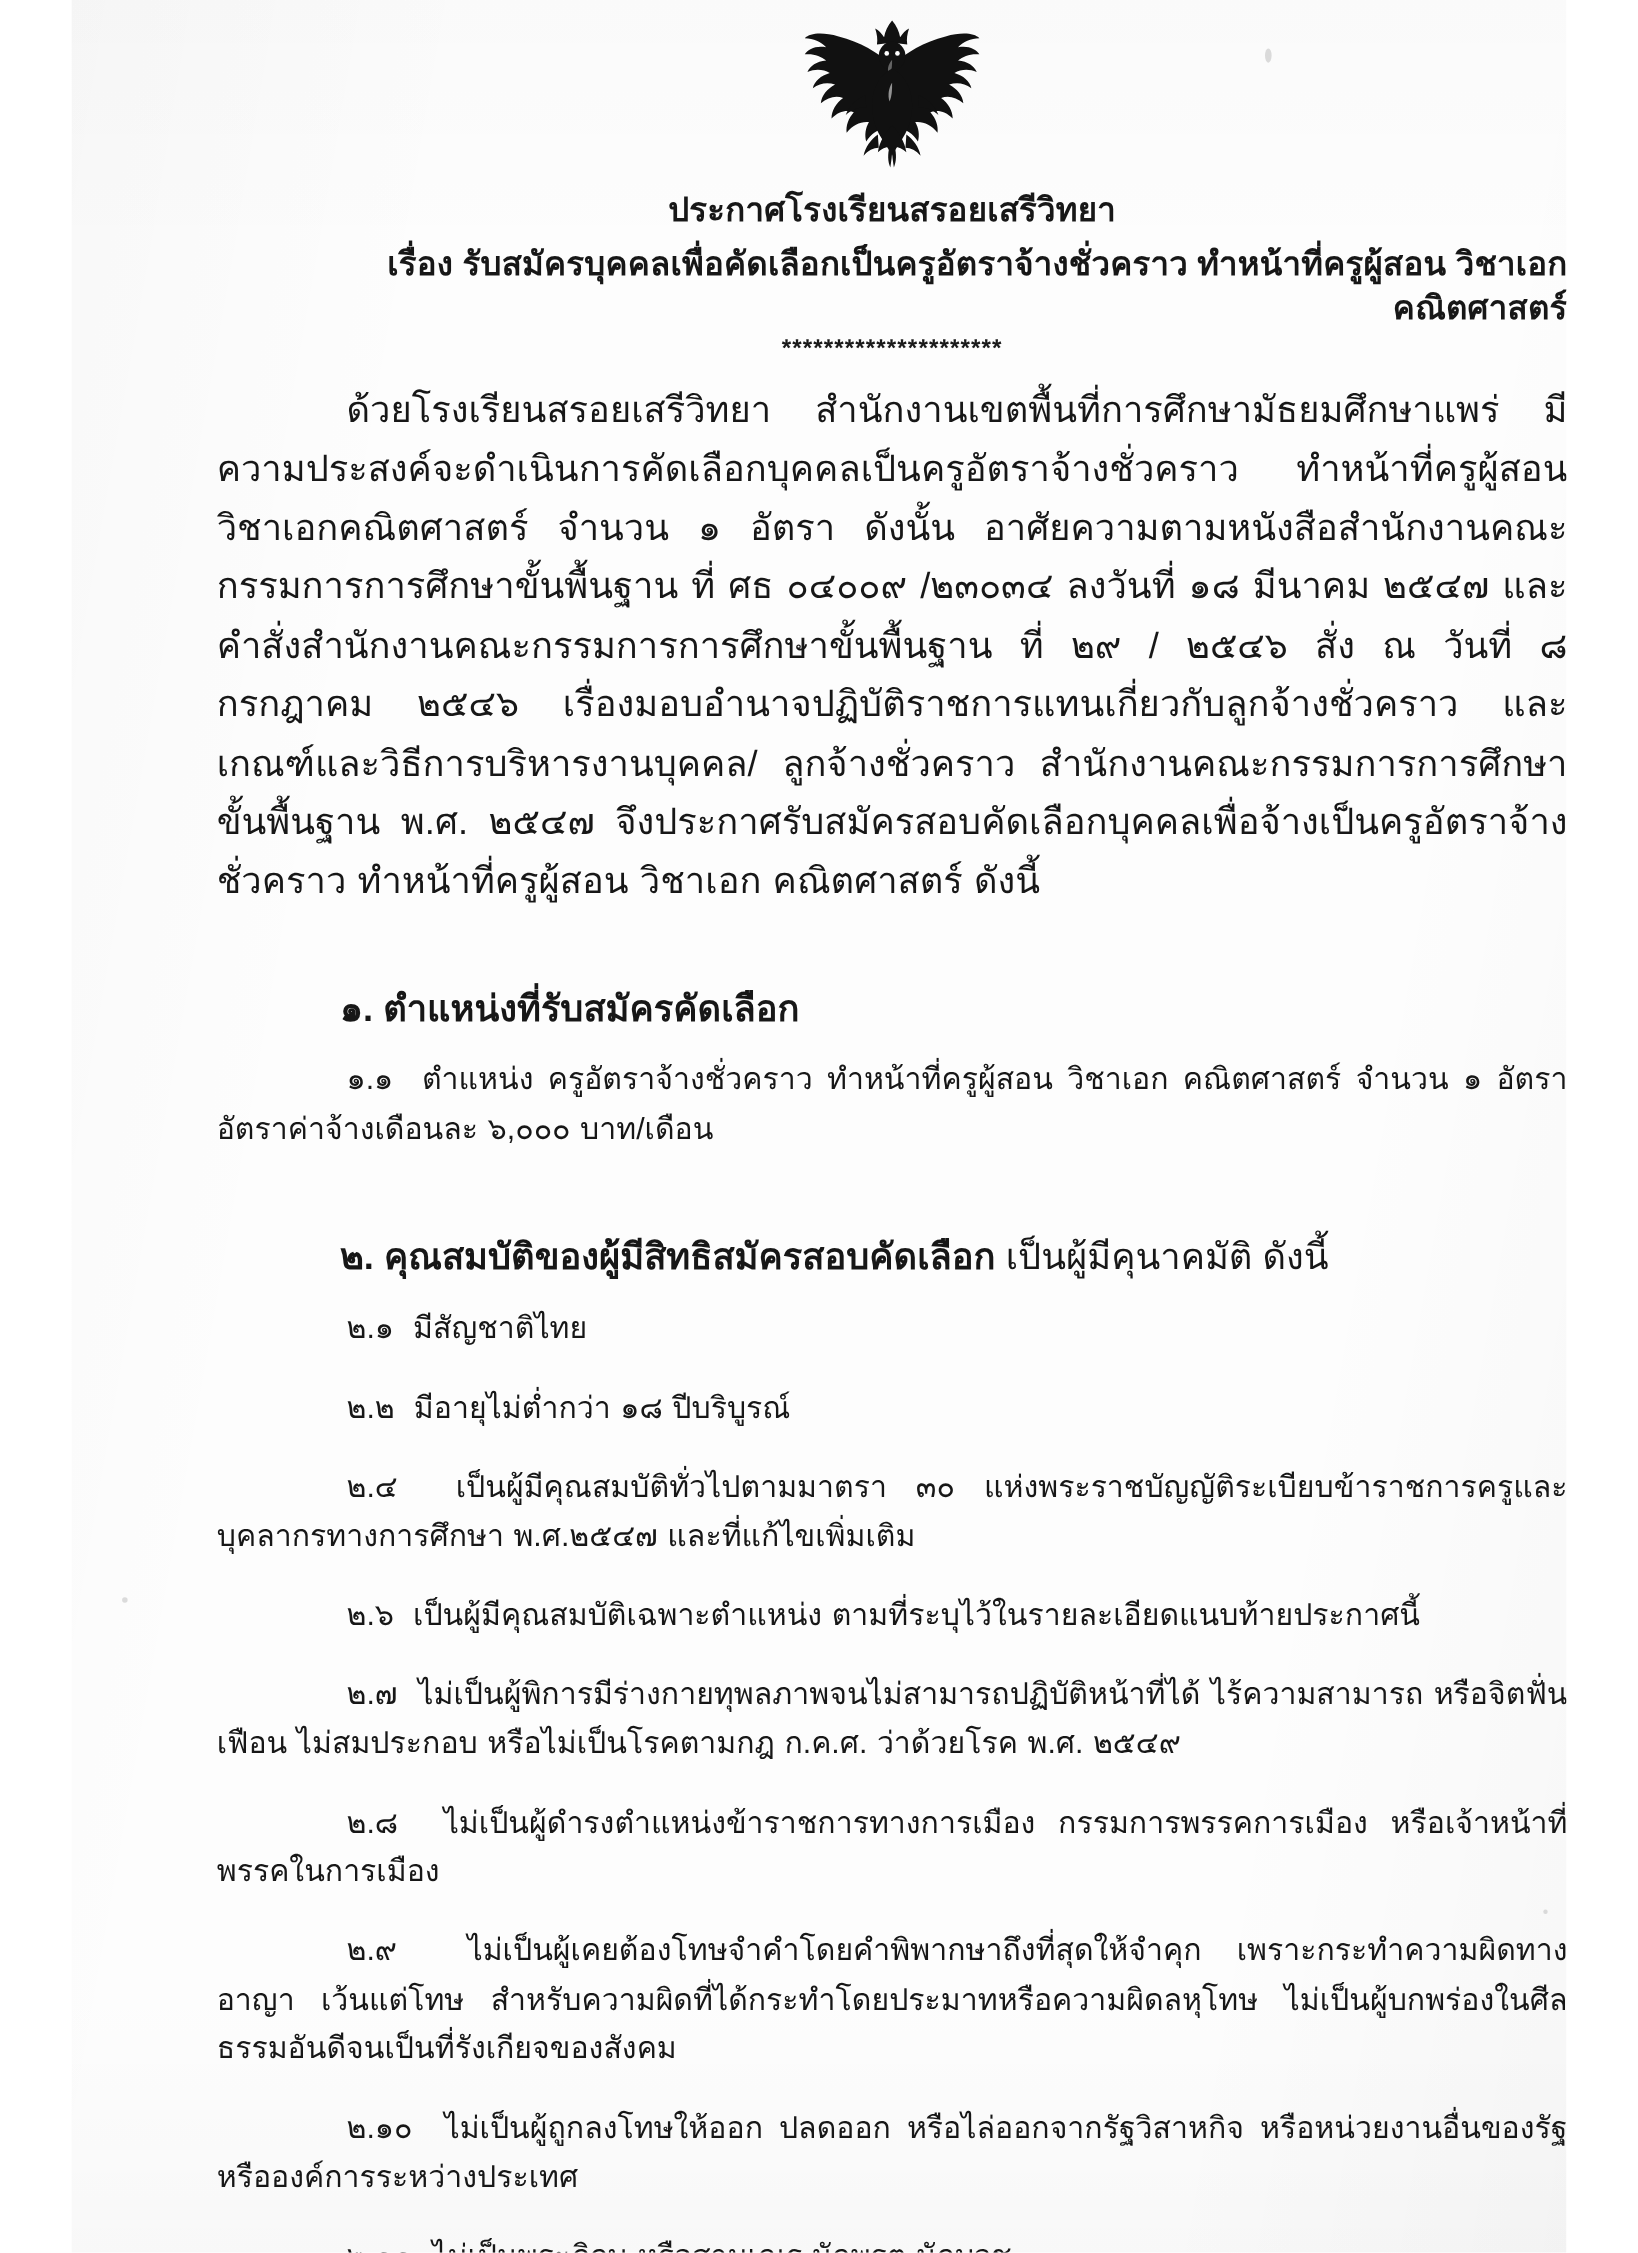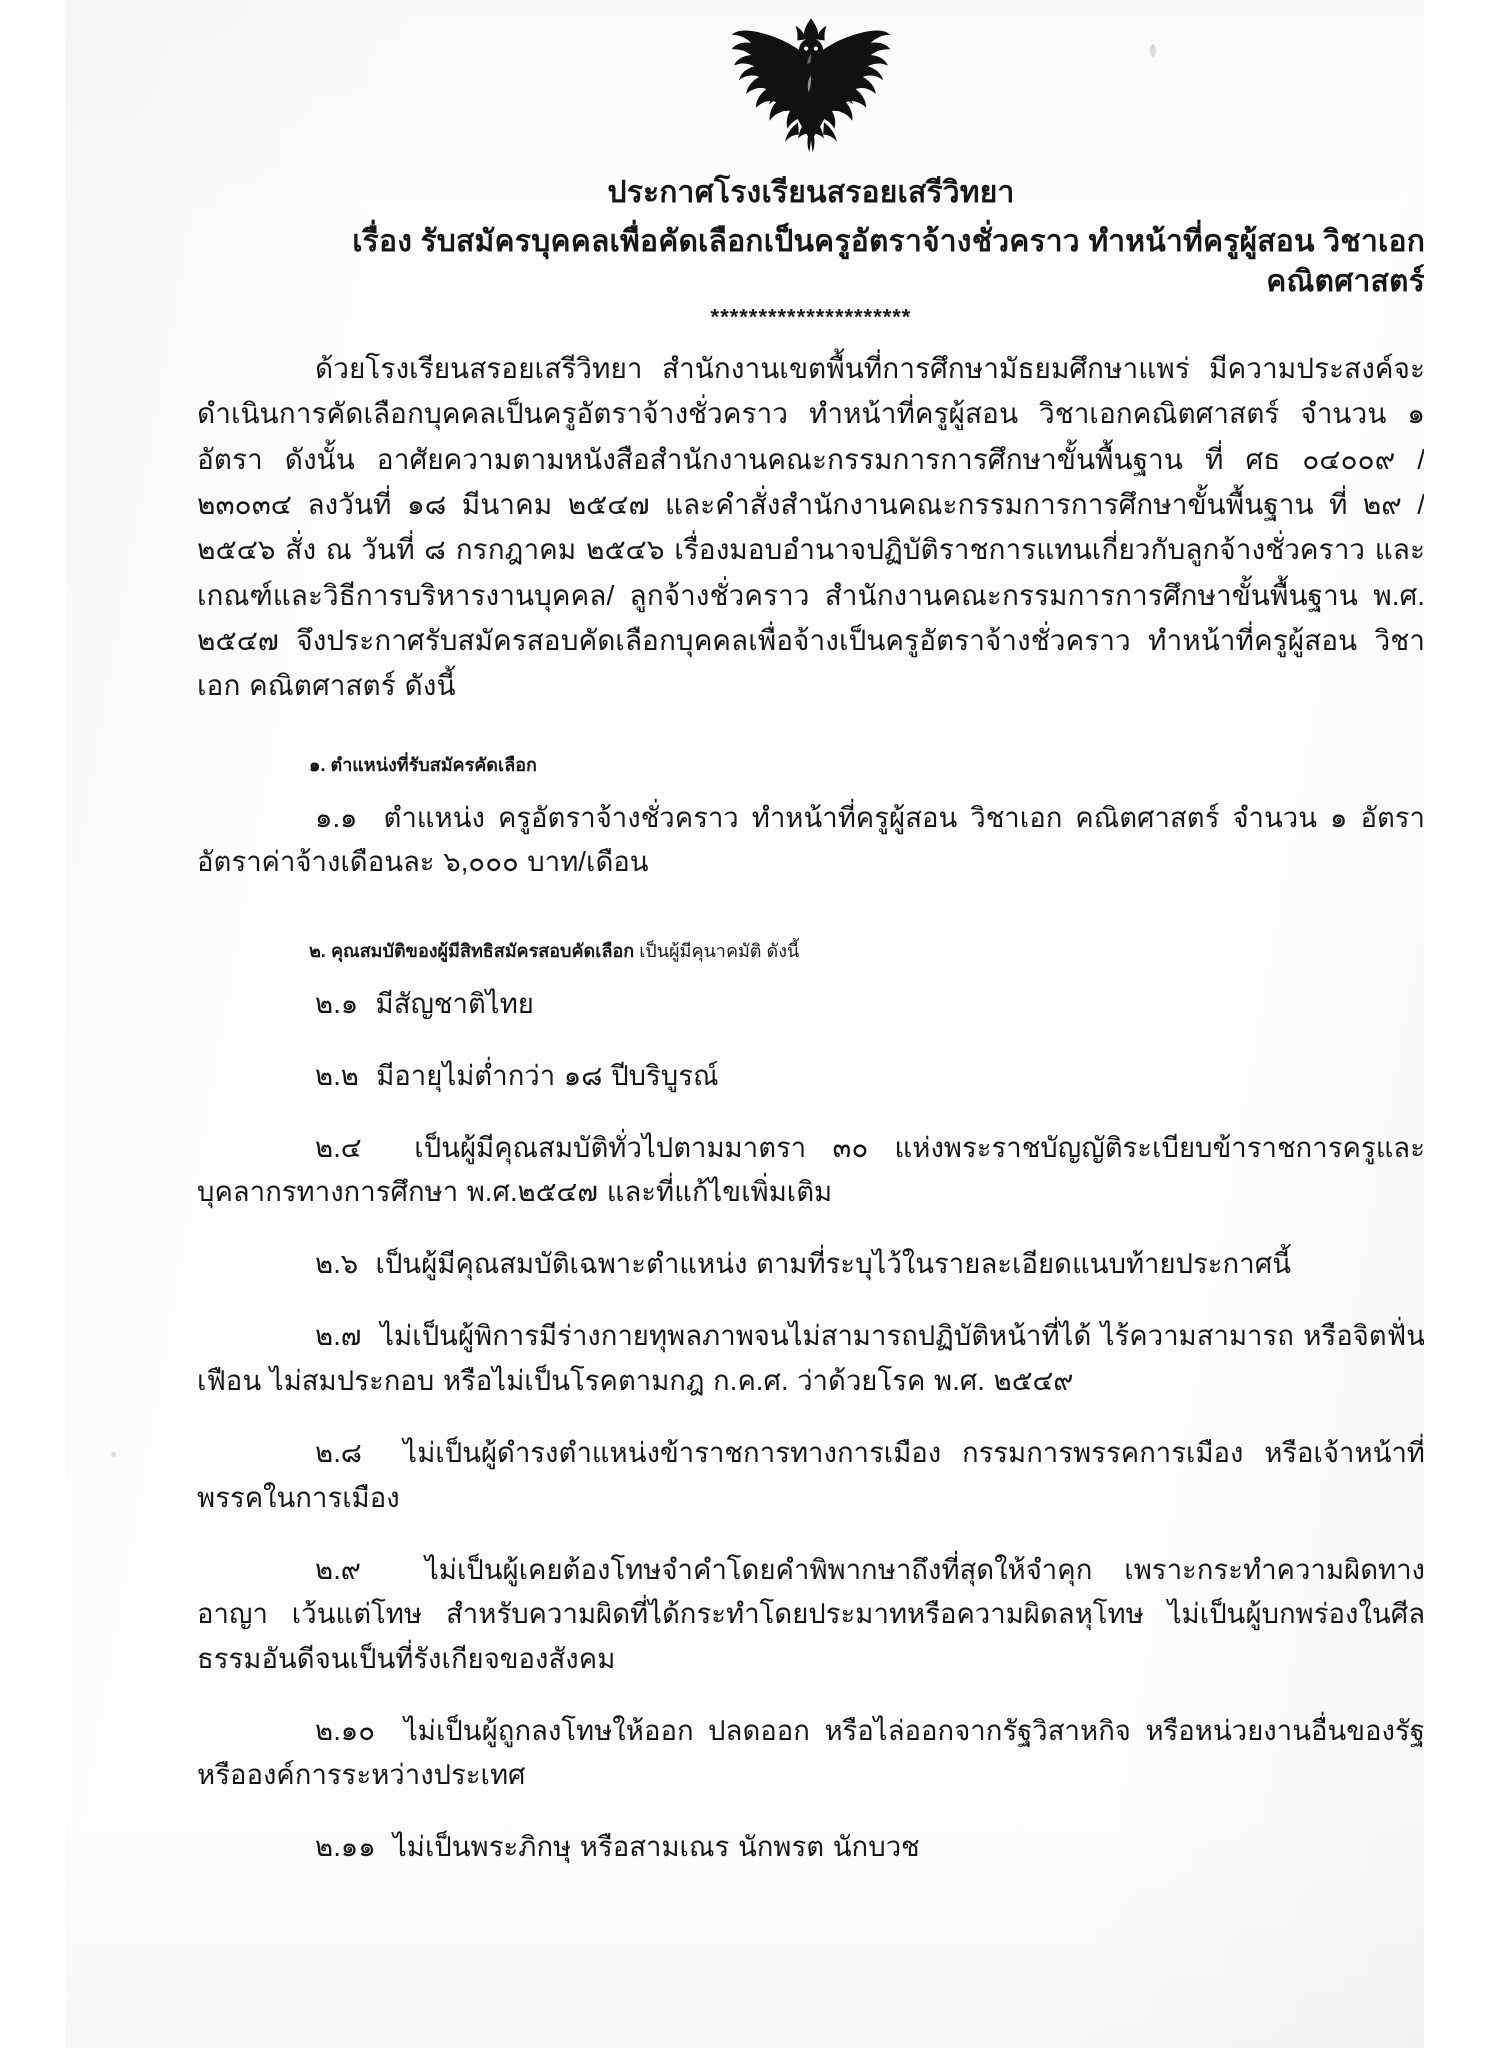--- a/index.html
+++ b/index.html
@@ -78,33 +78,33 @@
     font-weight: 700;
     letter-spacing: 1px;
     margin-top: 2px;
     line-height: 1.2;
     color: #1a1a1a;
   }
 
   
   .body-para {
     margin-top: 16px;
-    font-size: 28px;
+    font-size: 33px;
     line-height: 1.62;
     text-align: justify;
     text-justify: inter-word;
     text-indent: 118px;
     word-spacing: 1px;
   }
 
   .section-head {
-    font-size: 18px;
+    font-size: 33px;
     font-weight: 700;
     line-height: 1.62;
-    margin-top: 4px;
+    margin-top: 20px;
     padding-left: 112px;
   }
   .section-head .tail {
     font-weight: 400;
   }
 
   .item {
     font-size: 27.5px;
     line-height: 1.62;
     text-align: justify;

